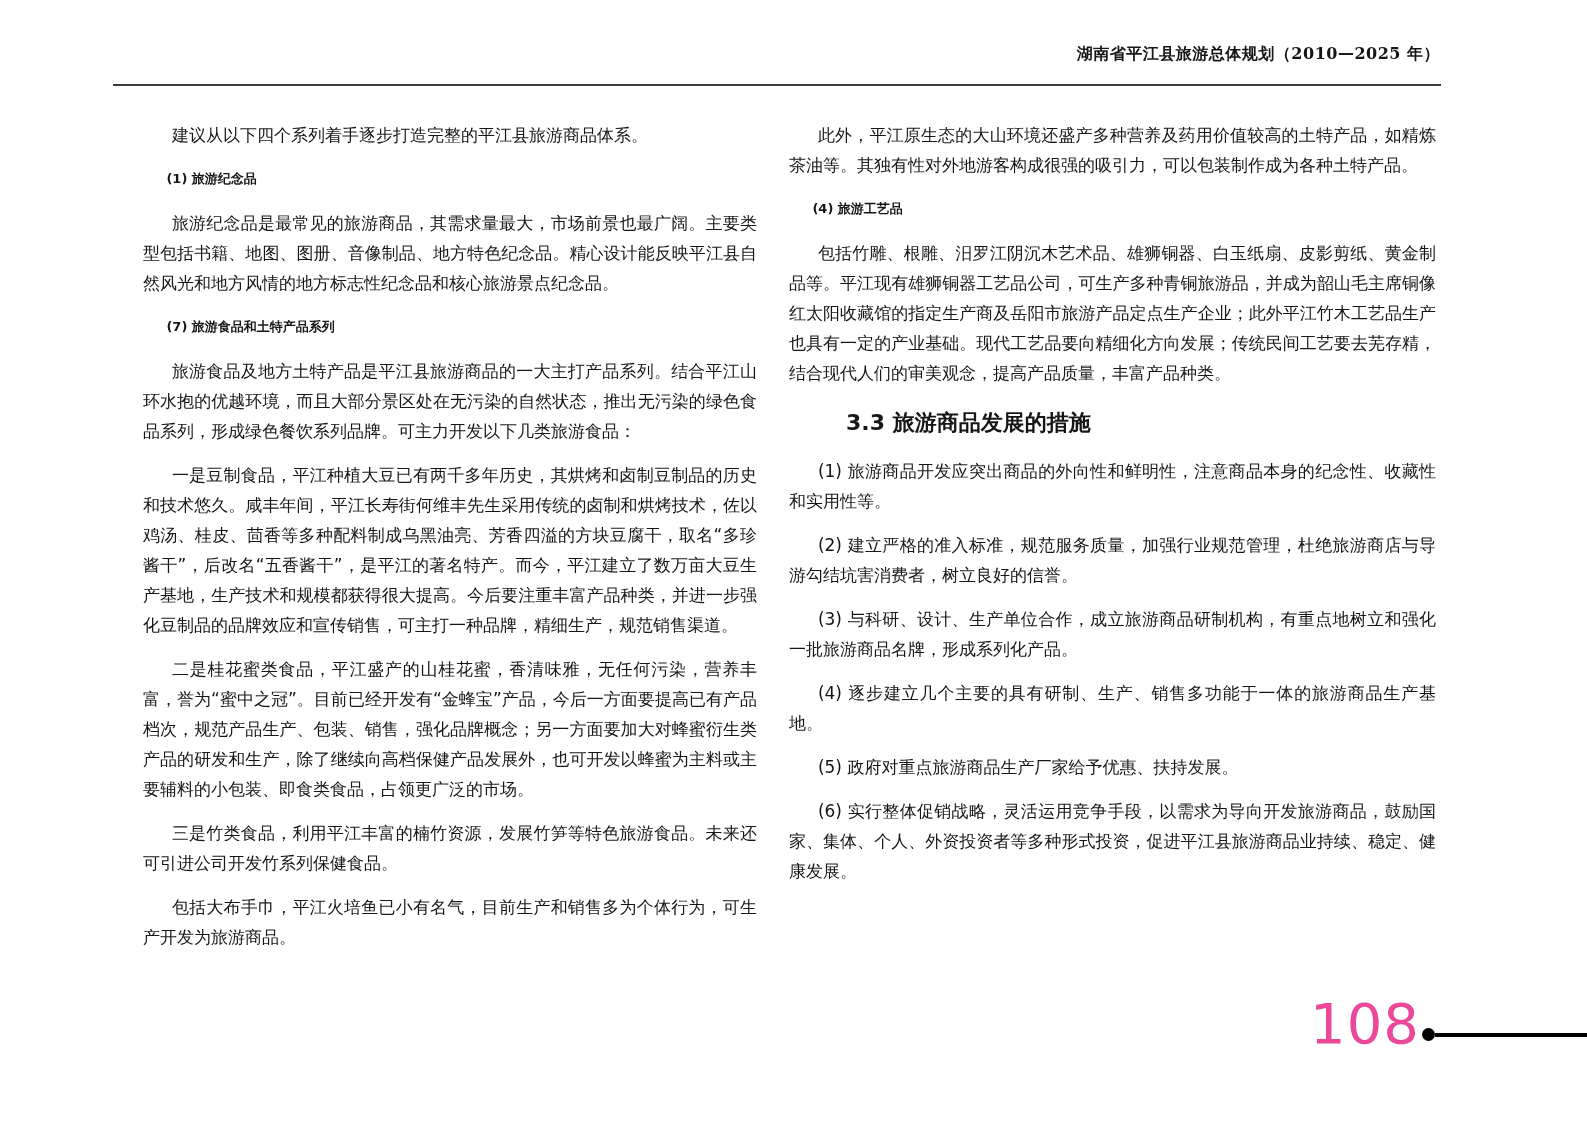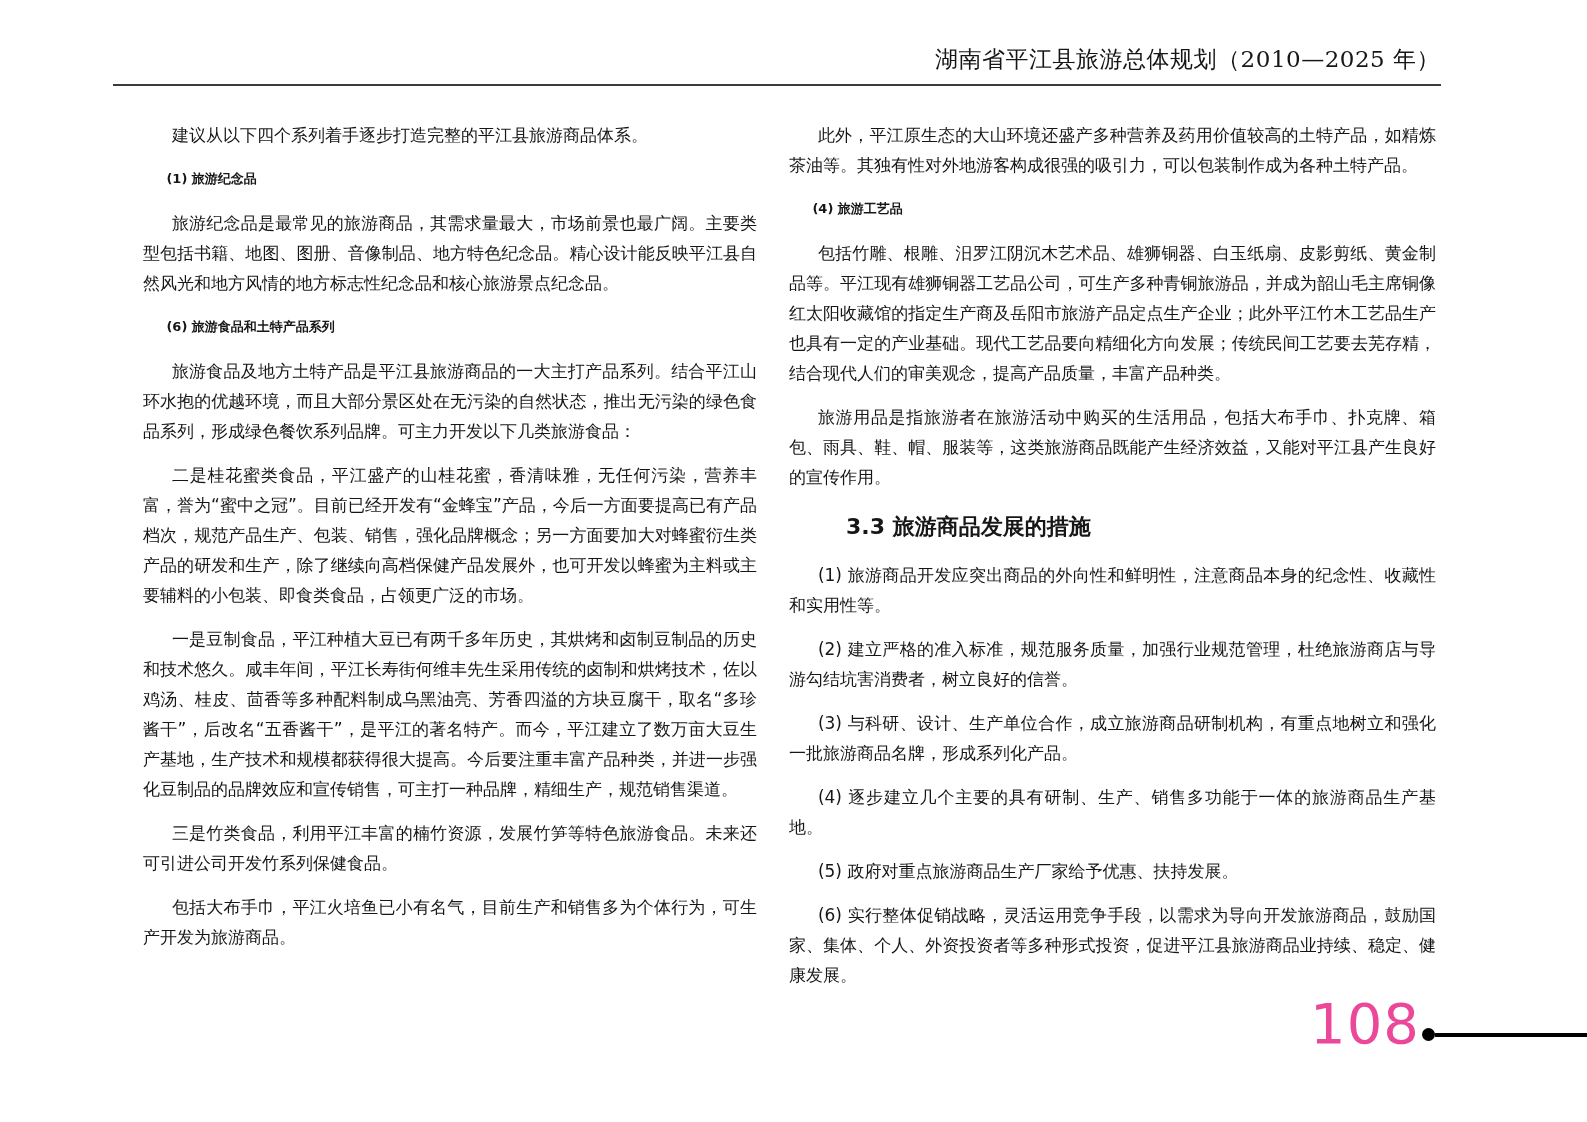--- a/index.html
+++ b/index.html
@@ -10,22 +10,22 @@
     background: #ffffff;
     font-family: "DejaVu Sans", sans-serif;
     color: #161616;
     overflow: hidden;
   }
   .header-title {
     position: absolute;
     top: 44px;
     right: 147px;
     font-family: "DejaVu Serif", serif;
-    font-weight: normal;
-    font-size: 23px;
+    font-weight: bold;
+    font-size: 16px;
     letter-spacing: 0.5px;
     white-space: nowrap;
     text-align: center;
   }
   .header-rule {
     position: absolute;
     top: 84px;
     left: 113px;
     right: 146px;
     height: 0;
@@ -99,33 +99,32 @@
 
   <div class="header-title">湖南省平江县旅游总体规划（2010—2025 年）</div>
   <div class="header-rule"></div>
 
   <div class="columns">
 
     <div class="col col-left">
       <p class="para">建议从以下四个系列着手逐步打造完整的平江县旅游商品体系。</p>
       <h4 class="subhead">(1) 旅游纪念品</h4>
       <p class="para">旅游纪念品是最常见的旅游商品，其需求量最大，市场前景也最广阔。主要类型包括书籍、地图、图册、音像制品、地方特色纪念品。精心设计能反映平江县自然风光和地方风情的地方标志性纪念品和核心旅游景点纪念品。</p>
-      <h4 class="subhead">(6) 旅游食品和土特产品系列</h4>
+      <h4 class="subhead">(7) 旅游食品和土特产品系列</h4>
       <p class="para">旅游食品及地方土特产品是平江县旅游商品的一大主打产品系列。结合平江山环水抱的优越环境，而且大部分景区处在无污染的自然状态，推出无污染的绿色食品系列，形成绿色餐饮系列品牌。可主力开发以下几类旅游食品：</p>
+      <p class="para">一是豆制食品，平江种植大豆已有两千多年历史，其烘烤和卤制豆制品的历史和技术悠久。咸丰年间，平江长寿街何维丰先生采用传统的卤制和烘烤技术，佐以鸡汤、桂皮、茴香等多种配料制成乌黑油亮、芳香四溢的方块豆腐干，取名“多珍酱干”，后改名“五香酱干”，是平江的著名特产。而今，平江建立了数万亩大豆生产基地，生产技术和规模都获得很大提高。今后要注重丰富产品种类，并进一步强化豆制品的品牌效应和宣传销售，可主打一种品牌，精细生产，规范销售渠道。</p>
       <p class="para">二是桂花蜜类食品，平江盛产的山桂花蜜，香清味雅，无任何污染，营养丰富，誉为“蜜中之冠”。目前已经开发有“金蜂宝”产品，今后一方面要提高已有产品档次，规范产品生产、包装、销售，强化品牌概念；另一方面要加大对蜂蜜衍生类产品的研发和生产，除了继续向高档保健产品发展外，也可开发以蜂蜜为主料或主要辅料的小包装、即食类食品，占领更广泛的市场。</p>
-      <p class="para">一是豆制食品，平江种植大豆已有两千多年历史，其烘烤和卤制豆制品的历史和技术悠久。咸丰年间，平江长寿街何维丰先生采用传统的卤制和烘烤技术，佐以鸡汤、桂皮、茴香等多种配料制成乌黑油亮、芳香四溢的方块豆腐干，取名“多珍酱干”，后改名“五香酱干”，是平江的著名特产。而今，平江建立了数万亩大豆生产基地，生产技术和规模都获得很大提高。今后要注重丰富产品种类，并进一步强化豆制品的品牌效应和宣传销售，可主打一种品牌，精细生产，规范销售渠道。</p>
       <p class="para">三是竹类食品，利用平江丰富的楠竹资源，发展竹笋等特色旅游食品。未来还可引进公司开发竹系列保健食品。</p>
       <p class="para last">包括大布手巾，平江火培鱼已小有名气，目前生产和销售多为个体行为，可生产开发为旅游商品。</p>
     </div>
 
     <div class="col col-right">
       <p class="para">此外，平江原生态的大山环境还盛产多种营养及药用价值较高的土特产品，如精炼茶油等。其独有性对外地游客构成很强的吸引力，可以包装制作成为各种土特产品。</p>
       <h4 class="subhead">(4) 旅游工艺品</h4>
       <p class="para">包括竹雕、根雕、汨罗江阴沉木艺术品、雄狮铜器、白玉纸扇、皮影剪纸、黄金制品等。平江现有雄狮铜器工艺品公司，可生产多种青铜旅游品，并成为韶山毛主席铜像红太阳收藏馆的指定生产商及岳阳市旅游产品定点生产企业；此外平江竹木工艺品生产也具有一定的产业基础。现代工艺品要向精细化方向发展；传统民间工艺要去芜存精，结合现代人们的审美观念，提高产品质量，丰富产品种类。</p>
-      <p class="para">旅游用品是指旅游者在旅游活动中购买的生活用品，包括大布手巾、扑克牌、箱包、雨具、鞋、帽、服装等，这类旅游商品既能产生经济效益，又能对平江县产生良好的宣传作用。</p>
       <h3 class="section-head">3.3 旅游商品发展的措施</h3>
       <p class="para">(1) 旅游商品开发应突出商品的外向性和鲜明性，注意商品本身的纪念性、收藏性和实用性等。</p>
       <p class="para">(2) 建立严格的准入标准，规范服务质量，加强行业规范管理，杜绝旅游商店与导游勾结坑害消费者，树立良好的信誉。</p>
       <p class="para">(3) 与科研、设计、生产单位合作，成立旅游商品研制机构，有重点地树立和强化一批旅游商品名牌，形成系列化产品。</p>
       <p class="para">(4) 逐步建立几个主要的具有研制、生产、销售多功能于一体的旅游商品生产基地。</p>
       <p class="para">(5) 政府对重点旅游商品生产厂家给予优惠、扶持发展。</p>
       <p class="para last">(6) 实行整体促销战略，灵活运用竞争手段，以需求为导向开发旅游商品，鼓励国家、集体、个人、外资投资者等多种形式投资，促进平江县旅游商品业持续、稳定、健康发展。</p>
     </div>
 
   </div>

